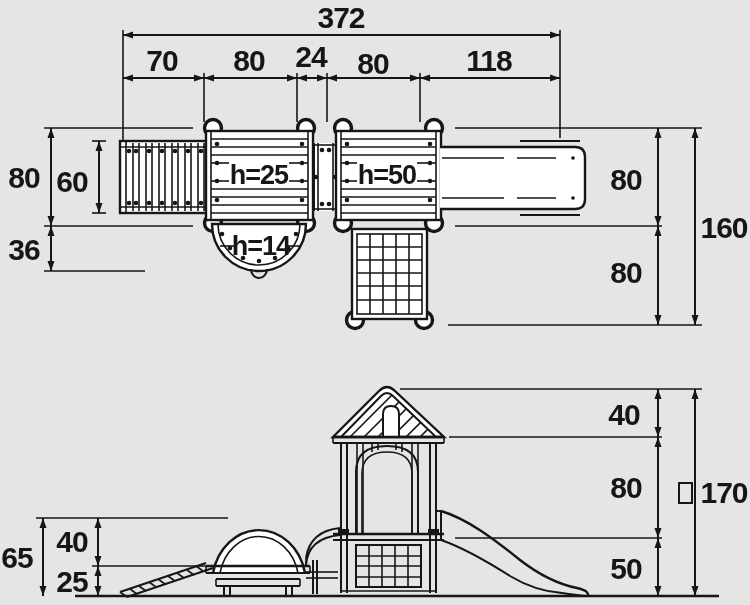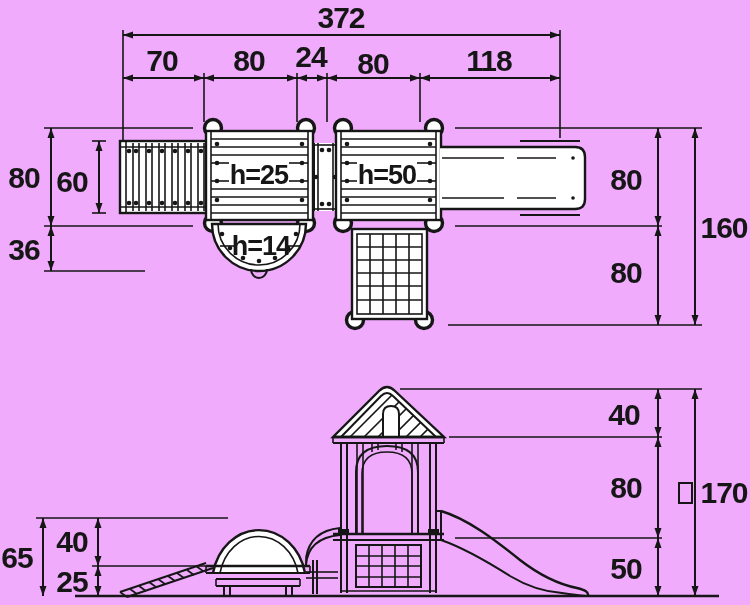--- a/index.html
+++ b/index.html
@@ -1,16 +1,16 @@
 <!DOCTYPE html>
 <html><head>
 <meta charset="utf-8">
 <style>
   html,body{margin:0;padding:0;background:#fff;}
-  .canvas{position:relative;width:750px;height:605px;background:#f0abfc;overflow:hidden;}
+  .canvas{position:relative;width:750px;height:605px;background:#e5e5e5;overflow:hidden;}
   svg{display:block;}
   text{font-family:"Liberation Sans","DejaVu Sans",sans-serif;font-weight:bold;fill:#161616;letter-spacing:-1px;}
   .dim{font-size:30px;}
   .lbl{font-size:27px;}
   .st{stroke:#161616;fill:none;}
   .w2{stroke-width:2;}
   .w24{stroke-width:2.4;}
   .w16{stroke-width:1.6;}
   .fillw{fill:#fff;}
   .arr{fill:#161616;stroke:none;}

